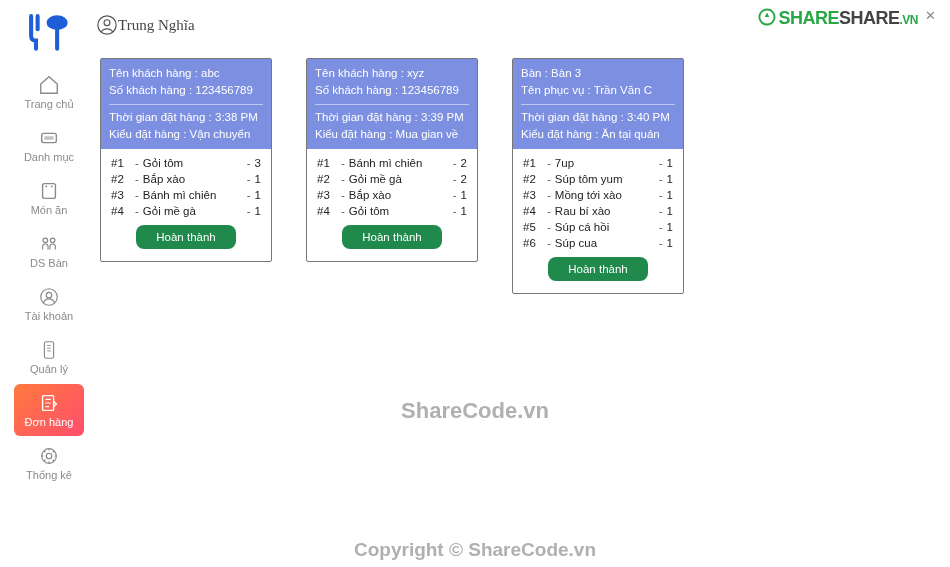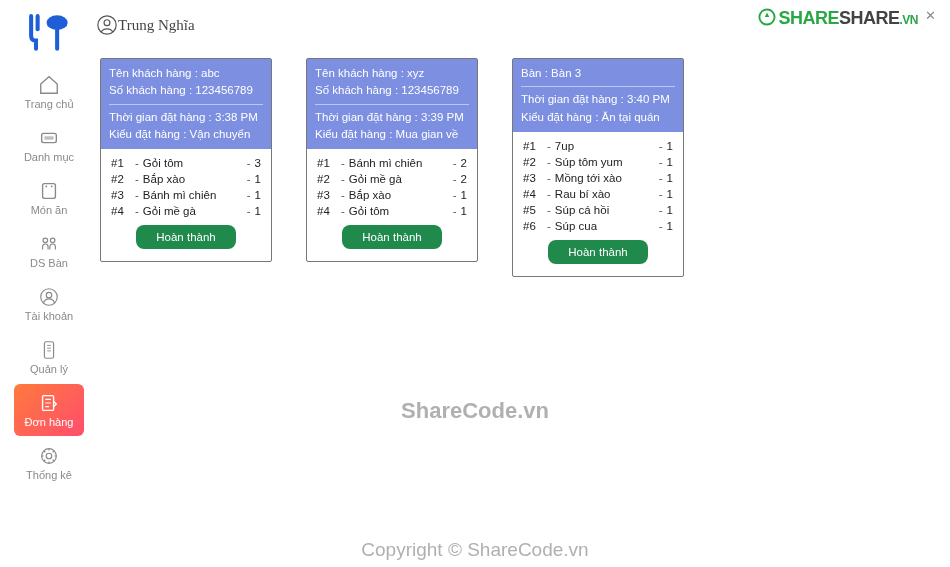--- a/index.html
+++ b/index.html
@@ -49,21 +49,21 @@
   pointer-events: none;
 }
 .watermark-copy {
   position: absolute;
   bottom: 6px;
   left: 0;
   right: 0;
   text-align: center;
   font-size: 19px;
   color: #b0b0b0;
-  font-weight: 400;
+  font-weight: 700;
   pointer-events: none;
 }
 .sidebar {
   position: absolute;
   left: 8px;
   top: 8px;
   width: 82px;
   bottom: 20px;
   display: flex;
   flex-direction: column;
@@ -338,20 +338,21 @@
             <span class="name">Gỏi tôm</span>
             <span class="sep">-</span>
             <span class="qty">1</span>
           </div>
           <button class="complete-btn">Hoàn thành</button>
         </div>
       </div>
       <div class="card">
         <div class="card-header">
           <div><span>Bàn :</span> <span>Bàn 3</span></div>
+          <div><span>Tên phục vụ :</span> <span>Trần Văn C</span></div>
           <hr class="card-hr">
           <div><span>Thời gian đặt hàng :</span> <span>3:40 PM</span></div>
           <div><span>Kiểu đặt hàng :</span> <span>Ăn tại quán</span></div>
         </div>
         <div class="card-body">
           <div class="order-line">
             <span class="idx">#1</span>
             <span class="sep">-</span>
             <span class="name">7up</span>
             <span class="sep">-</span>

